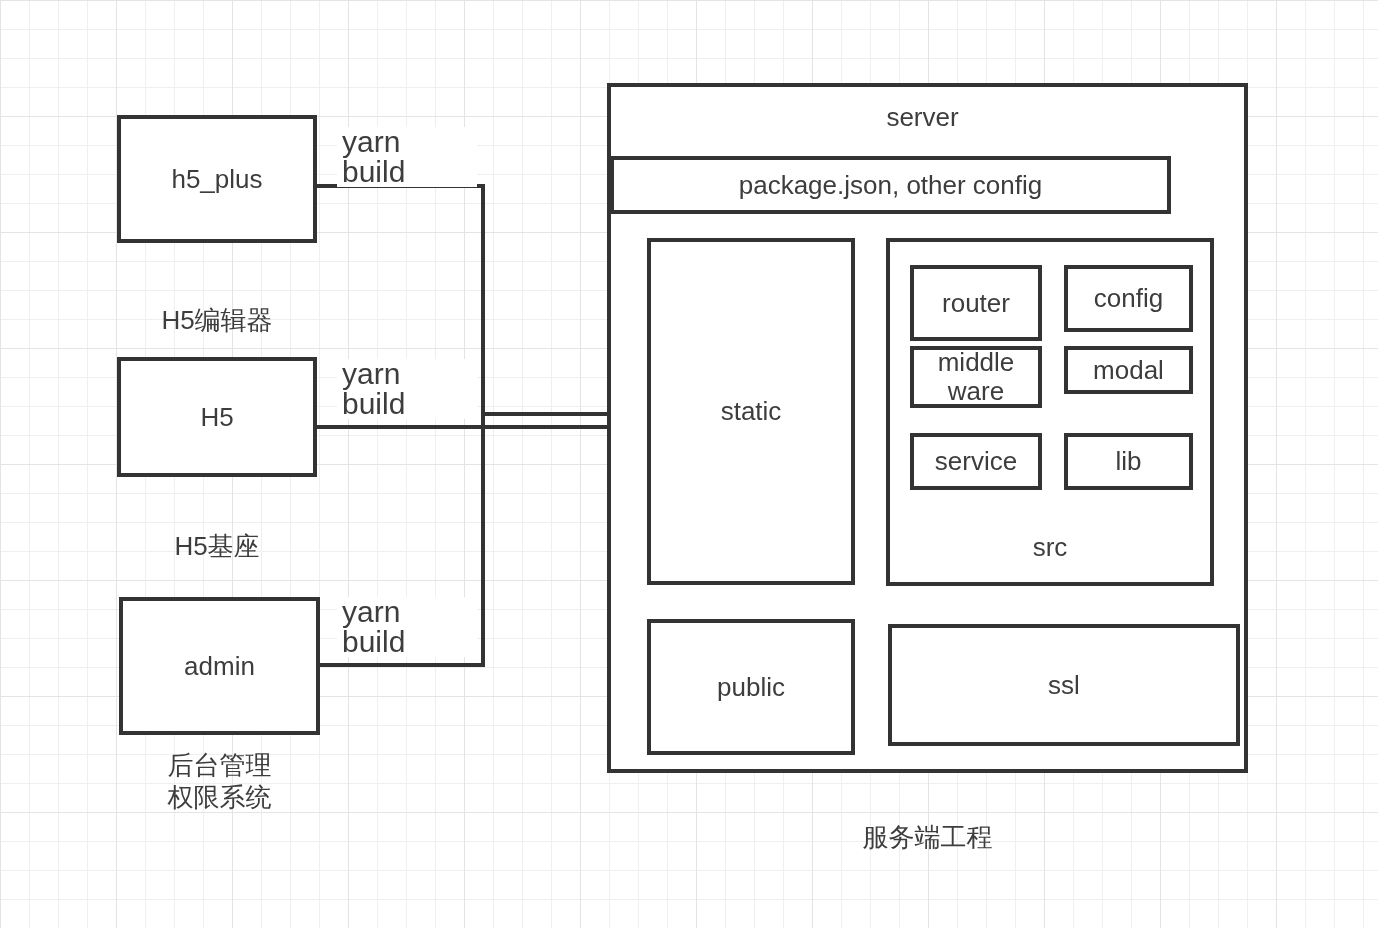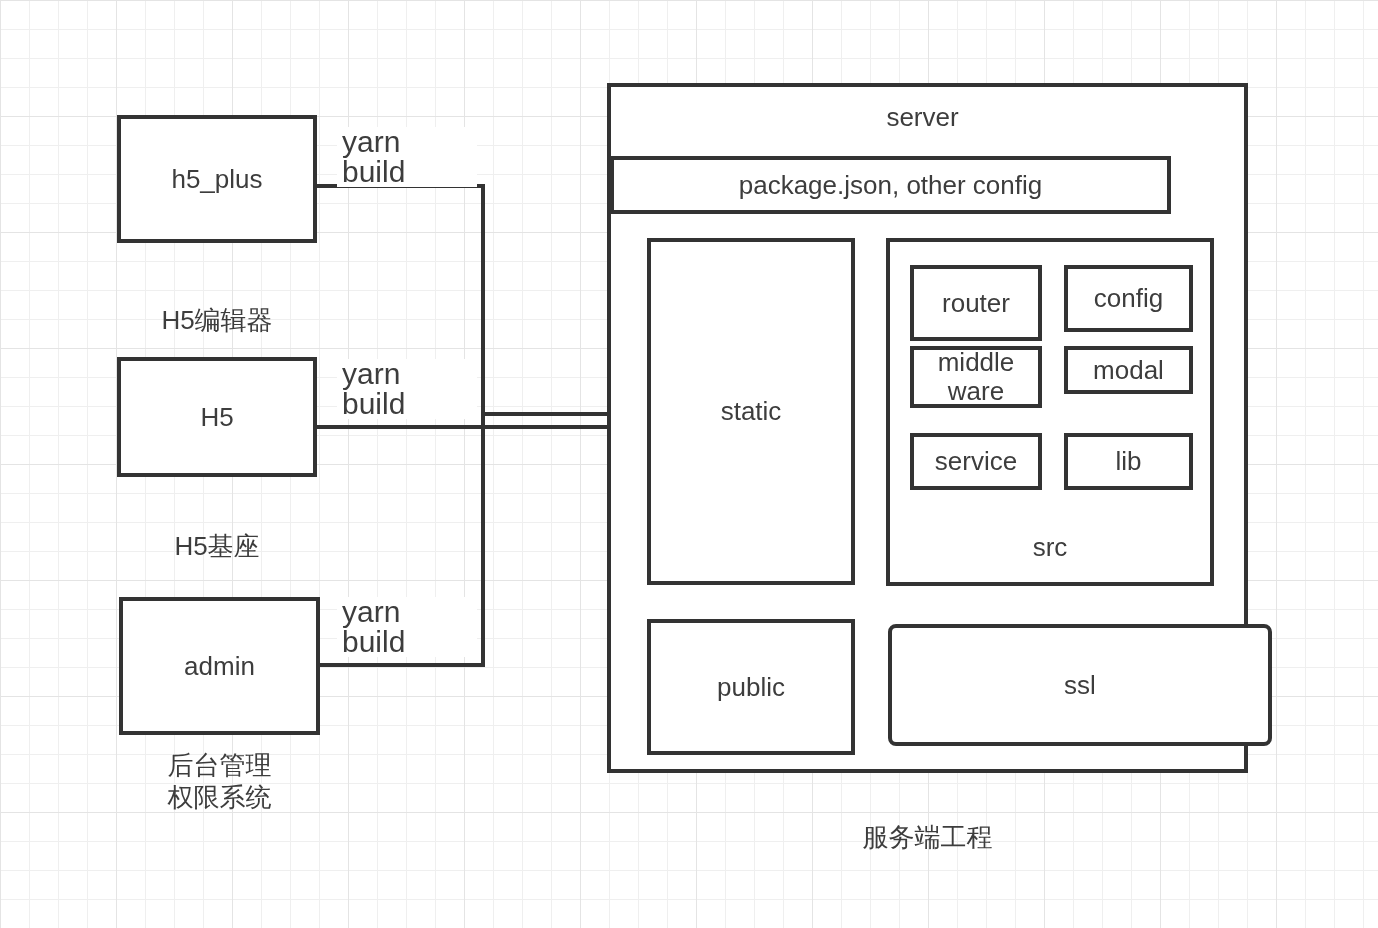--- a/index.html
+++ b/index.html
@@ -86,21 +86,21 @@
   #box-static     { left: 647px; top: 238px; width: 208px; height: 347px; }
   #box-src        { left: 886px; top: 238px; width: 328px; height: 348px; }
   #src-label      { left: 886px; top: 531px; width: 328px; height: 32px; }
   #box-router     { left: 910px;  top: 265px; width: 132px; height: 76px; }
   #box-config     { left: 1064px; top: 265px; width: 129px; height: 67px; }
   #box-middleware { left: 910px;  top: 346px; width: 132px; height: 62px; }
   #box-modal      { left: 1064px; top: 346px; width: 129px; height: 48px; }
   #box-service    { left: 910px;  top: 433px; width: 132px; height: 57px; }
   #box-lib        { left: 1064px; top: 433px; width: 129px; height: 57px; }
   #box-public     { left: 647px; top: 619px; width: 208px; height: 136px; }
-  #box-ssl        { left: 888px; top: 624px; width: 384px; height: 122px; border-radius: 8px; }
+  #box-ssl        { left: 888px; top: 624px; width: 352px; height: 122px; }
   #server-caption { left: 607px; top: 821px; width: 641px; height: 32px; }
 </style>
 </head>
 <body>
 
 <div class="canvas">
 
   <svg class="edges" viewBox="0 0 1378 928" xmlns="http://www.w3.org/2000/svg">
 
     <path d="M 317 186 L 483 186 L 483 665 L 320 665" fill="none" stroke="#333333" stroke-width="4"></path>

